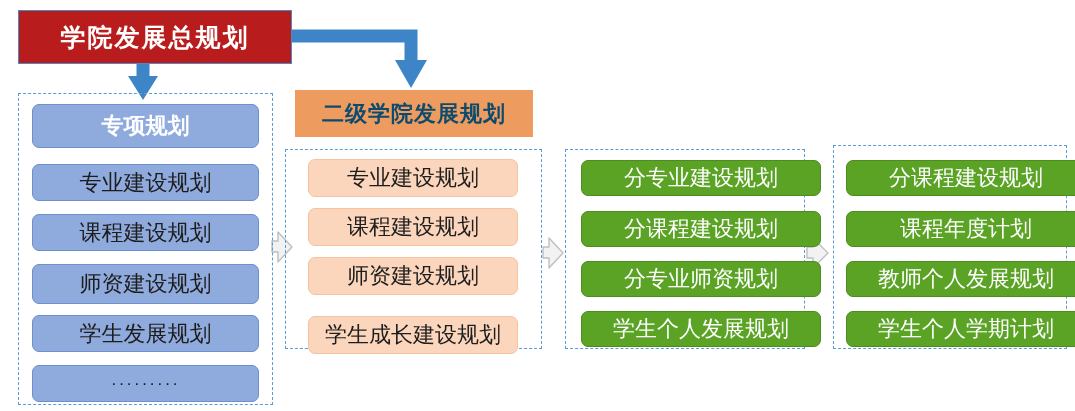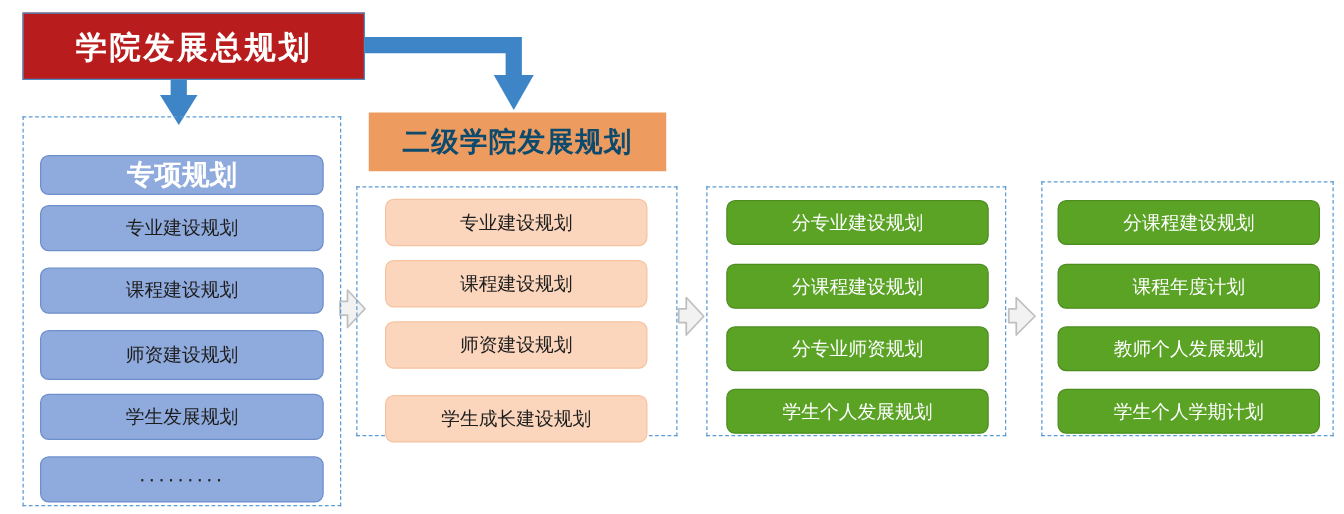--- a/index.html
+++ b/index.html
@@ -67,21 +67,21 @@
   #group-branch  { left: 565px; top: 149px; width: 240px; height: 200px; }
   #group-annual  { left: 833px; top: 145px; width: 234px; height: 204px; }
 
   
   .item {
     position: absolute;
     box-sizing: border-box;
     display: flex;
     align-items: center;
     justify-content: center;
-    font-size: 15px;
+    font-size: 22px;
     border-radius: 7px;
     white-space: nowrap;
   }
   .item.blue {
     background: #8faadc;
     border: 1px solid #6d8fcb;
     color: #1d1d1d;
     width: 227px;
     left: 32px;
   }
@@ -96,28 +96,28 @@
     border: 1px solid #f6c3a0;
     color: #1d1d1d;
     width: 210px;
     left: 308px;
     height: 38px;
   }
   .item.green {
     background: #5aa325;
     border: 1px solid #4d8d1f;
     color: #ffffff;
-    width: 210px;
+    width: 240px;
     height: 36px;
     font-family: Liberation Mono, monospace;
   }
   .item.green.col3 { left: 581px; }
   .item.green.col4 { left: 846px; }
 
-  .item.blue.r0 { top: 124px; height: 32px; }
+  .item.blue.r0 { top: 104px; height: 44px; }
   .item.blue.r1 { top: 164px; height: 37px; }
   .item.blue.r2 { top: 214px; height: 37px; }
   .item.blue.r3 { top: 264px; height: 40px; }
   .item.blue.r4 { top: 315px; height: 37px; }
   .item.blue.r5 { top: 365px; height: 37px; }
 
   .item.orange.r0 { top: 159px; }
   .item.orange.r1 { top: 208px; }
   .item.orange.r2 { top: 257px; }
   .item.orange.r3 { top: 316px; }

